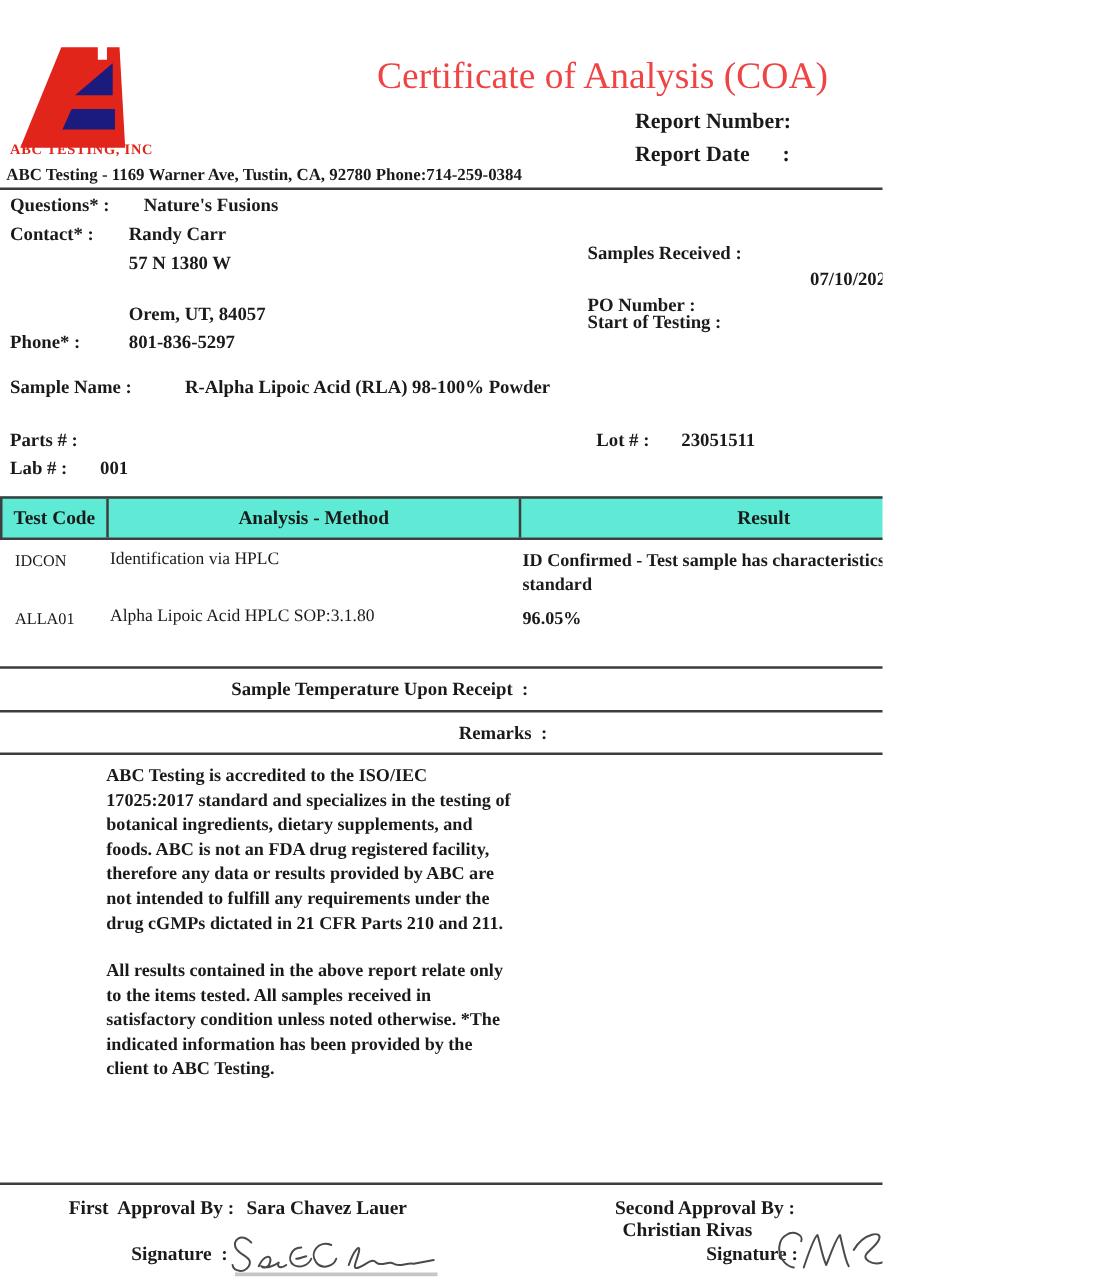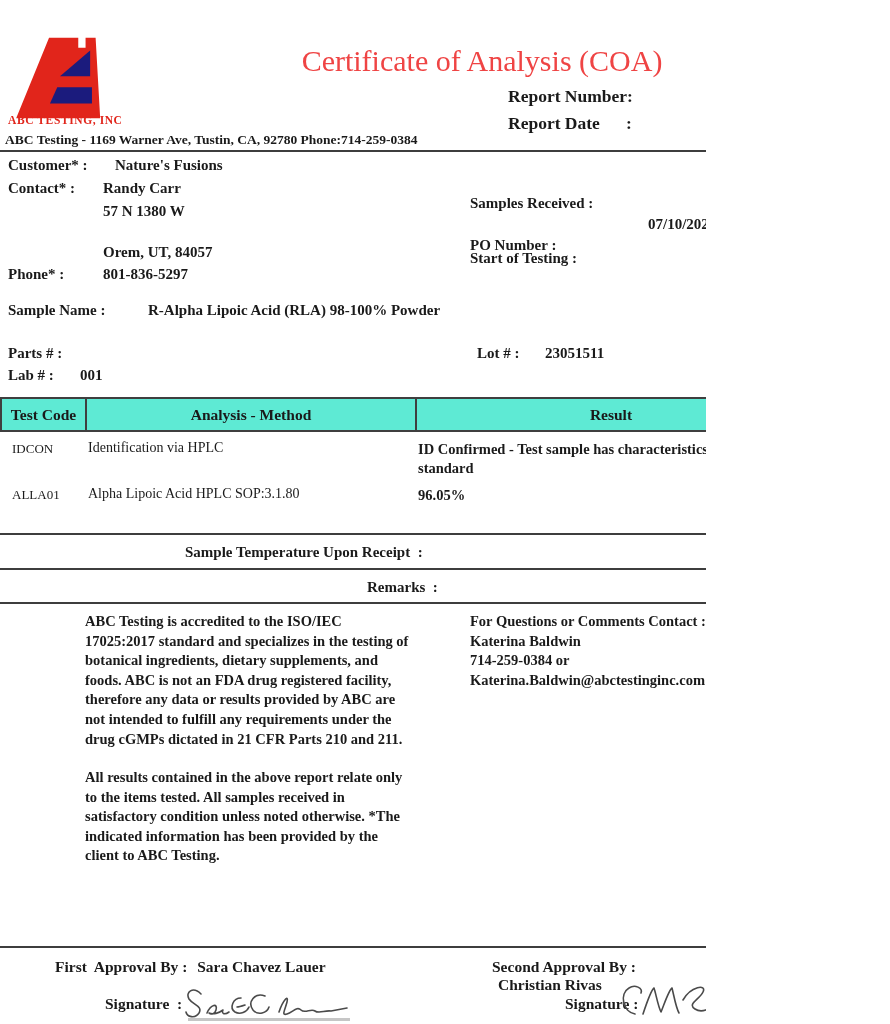--- a/index.html
+++ b/index.html
@@ -52,21 +52,21 @@
 
   <div class="abs rep-label pre" style="top:86px;">Report Number:</div>
   <div class="abs rep-value" style="top:86px;">23-349630</div>
   <div class="abs rep-label pre" style="top:113px;">Report Date      :</div>
   <div class="abs rep-value" style="top:113px;">07/19/2023</div>
 
   <div class="abs address">ABC Testing - 1169 Warner Ave, Tustin, CA, 92780 Phone:714-259-0384</div>
 
   <div class="hr" style="top:150px;"></div>
 
-  <div class="abs f15" style="left:8px;top:157px;">Customer* :</div>
+  <div class="abs f15" style="left:8px;top:157px;">Questions* :</div>
   <div class="abs f15" style="left:115px;top:157px;">Nature's Fusions</div>
   <div class="abs f15" style="left:8px;top:180px;">Contact* :</div>
   <div class="abs f15" style="left:103px;top:180px;">Randy Carr</div>
   <div class="abs f15" style="left:103px;top:203px;">57 N 1380 W</div>
   <div class="abs f15" style="left:103px;top:244px;">Orem, UT, 84057</div>
   <div class="abs f15" style="left:8px;top:266px;">Phone* :</div>
   <div class="abs f15" style="left:103px;top:266px;">801-836-5297</div>
 
   <div class="abs f15" style="left:470px;top:195px;">Samples Received :</div>
   <div class="abs f15" style="left:470px;top:216px;margin-top:34px;">Start of Testing :</div>
@@ -110,26 +110,20 @@
   <div class="hr" style="top:602px;"></div>
 
   <div class="abs para" style="left:85px;top:612px;">ABC Testing is accredited to the ISO/IEC
 17025:2017 standard and specializes in the testing of
 botanical ingredients, dietary supplements, and
 foods. ABC is not an FDA drug registered facility,
 therefore any data or results provided by ABC are
 not intended to fulfill any requirements under the
 drug cGMPs dictated in 21 CFR Parts 210 and 211.</div>
 
-  <div class="abs" style="left:470px;top:612px;">
-    <div class="contact-line">For Questions or Comments Contact :</div>
-    <div class="contact-line">Katerina Baldwin</div>
-    <div class="contact-line">714-259-0384 or</div>
-    <div class="contact-line">Katerina.Baldwin@abctestinginc.com</div>
-  </div>
 
   <div class="abs para" style="left:85px;top:768px;">All results contained in the above report relate only
 to the items tested. All samples received in
 satisfactory condition unless noted otherwise. *The
 indicated information has been provided by the
 client to ABC Testing.</div>
 
   <div class="hr" style="top:946px;"></div>
 
   <div class="abs appr" style="left:55px;top:958px;">

